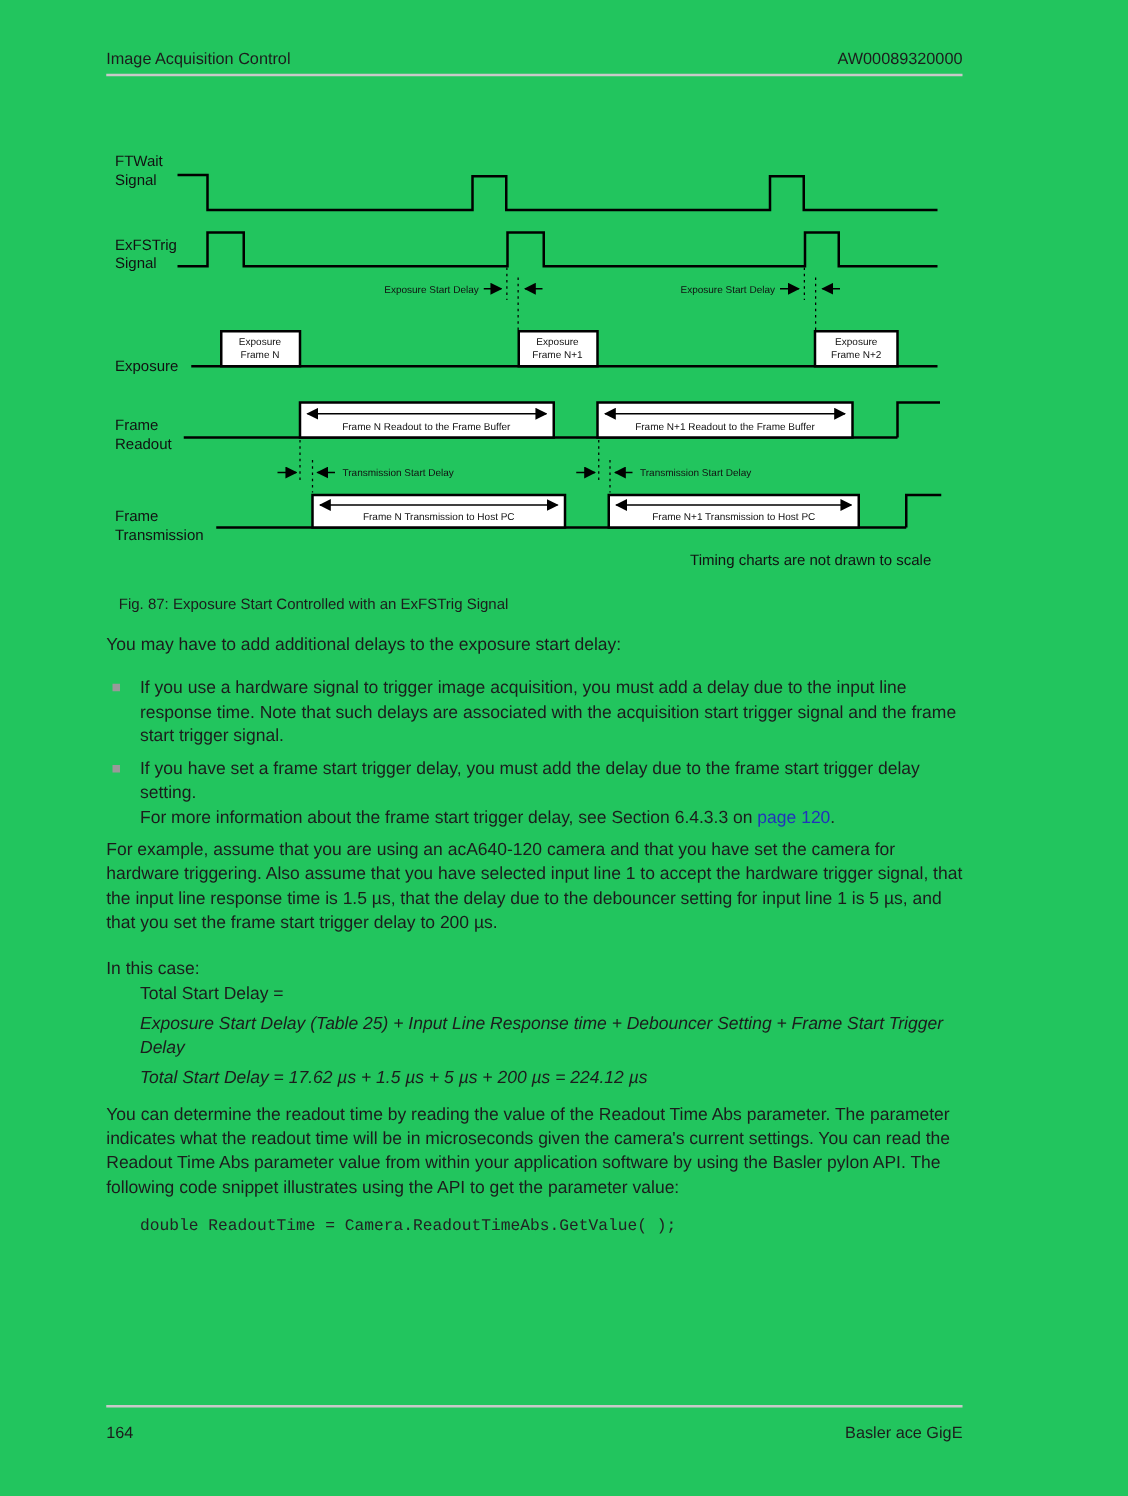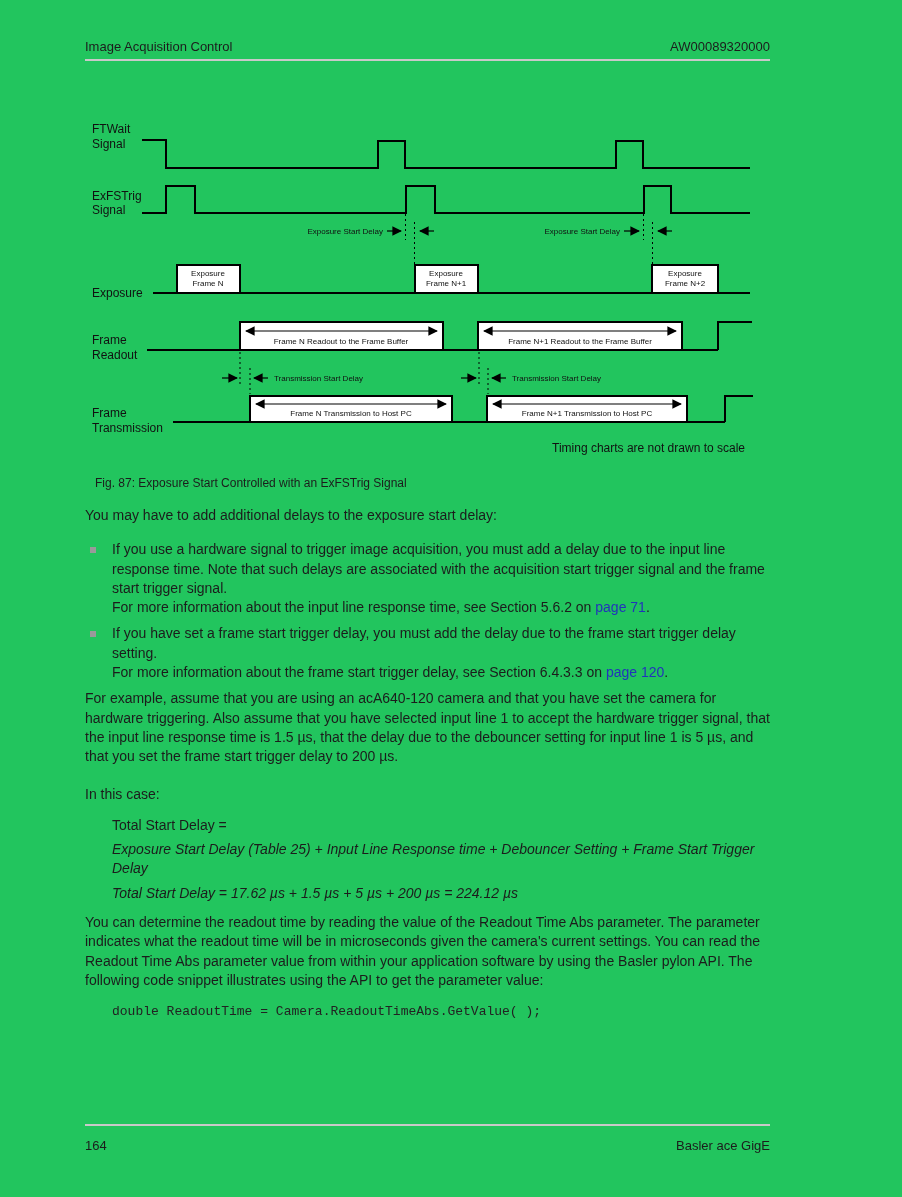--- a/index.html
+++ b/index.html
@@ -21,21 +21,21 @@
   .note{font-size:12px;}
   .caption{position:absolute;left:95px;top:476px;font-size:12px;}
   .content{position:absolute;left:85px;top:506px;width:692px;font-size:14px;line-height:19.3px;}
   .content p{margin:0;}
   .intro{margin-bottom:15px !important;}
   ul.blist{list-style:none;margin:0;padding:0;}
   li.bullet{position:relative;padding-left:27px;margin-bottom:7px;}
   .bmark{position:absolute;left:5px;top:7px;width:6px;height:6px;background:#9a9a9a;}
   .example{margin-top:7px !important;}
   .incase{margin-top:18px !important;}
-  .eq{margin-top:12px;padding-left:27px;}
+  .eq{padding-left:27px;}
   .eq p{margin:0 0 0 0;}
   .eq p + p{margin-top:5px;font-style:italic;}
   .rpara{margin-top:10px !important;}
   .codeline{margin-top:12px;padding-left:27px;font-family:"Liberation Mono",monospace;font-size:13px;color:#222;}
   .link{color:#2233bb;}
 </style>
 </head>
 <body>
 
 <div class="page">
@@ -142,21 +142,20 @@
 
   <div class="caption">Fig. 87: Exposure Start Controlled with an ExFSTrig Signal</div>
 
   <div class="content">
     <p class="intro">You may have to add additional delays to the exposure start delay:</p>
 
     <ul class="blist">
       <li class="bullet">
         <span class="bmark"></span>
         <div>If you use a hardware signal to trigger image acquisition, you must add a delay due to the input line response time. Note that such delays are associated with the acquisition start trigger signal and the frame start trigger signal.</div>
-        <div><span>For more information about the input line response time, see Section 5.6.2 on </span><span class="link">page 71</span><span>.</span></div>
       </li>
       <li class="bullet">
         <span class="bmark"></span>
         <div>If you have set a frame start trigger delay, you must add the delay due to the frame start trigger delay setting.</div>
         <div><span>For more information about the frame start trigger delay, see Section 6.4.3.3 on </span><span class="link">page 120</span><span>.</span></div>
       </li>
     </ul>
 
     <p class="example">For example, assume that you are using an acA640-120 camera and that you have set the camera for hardware triggering. Also assume that you have selected input line 1 to accept the hardware trigger signal, that the input line response time is 1.5 µs, that the delay due to the debouncer setting for input line 1 is 5 µs, and that you set the frame start trigger delay to 200 µs.</p>
     <p class="incase">In this case:</p>

